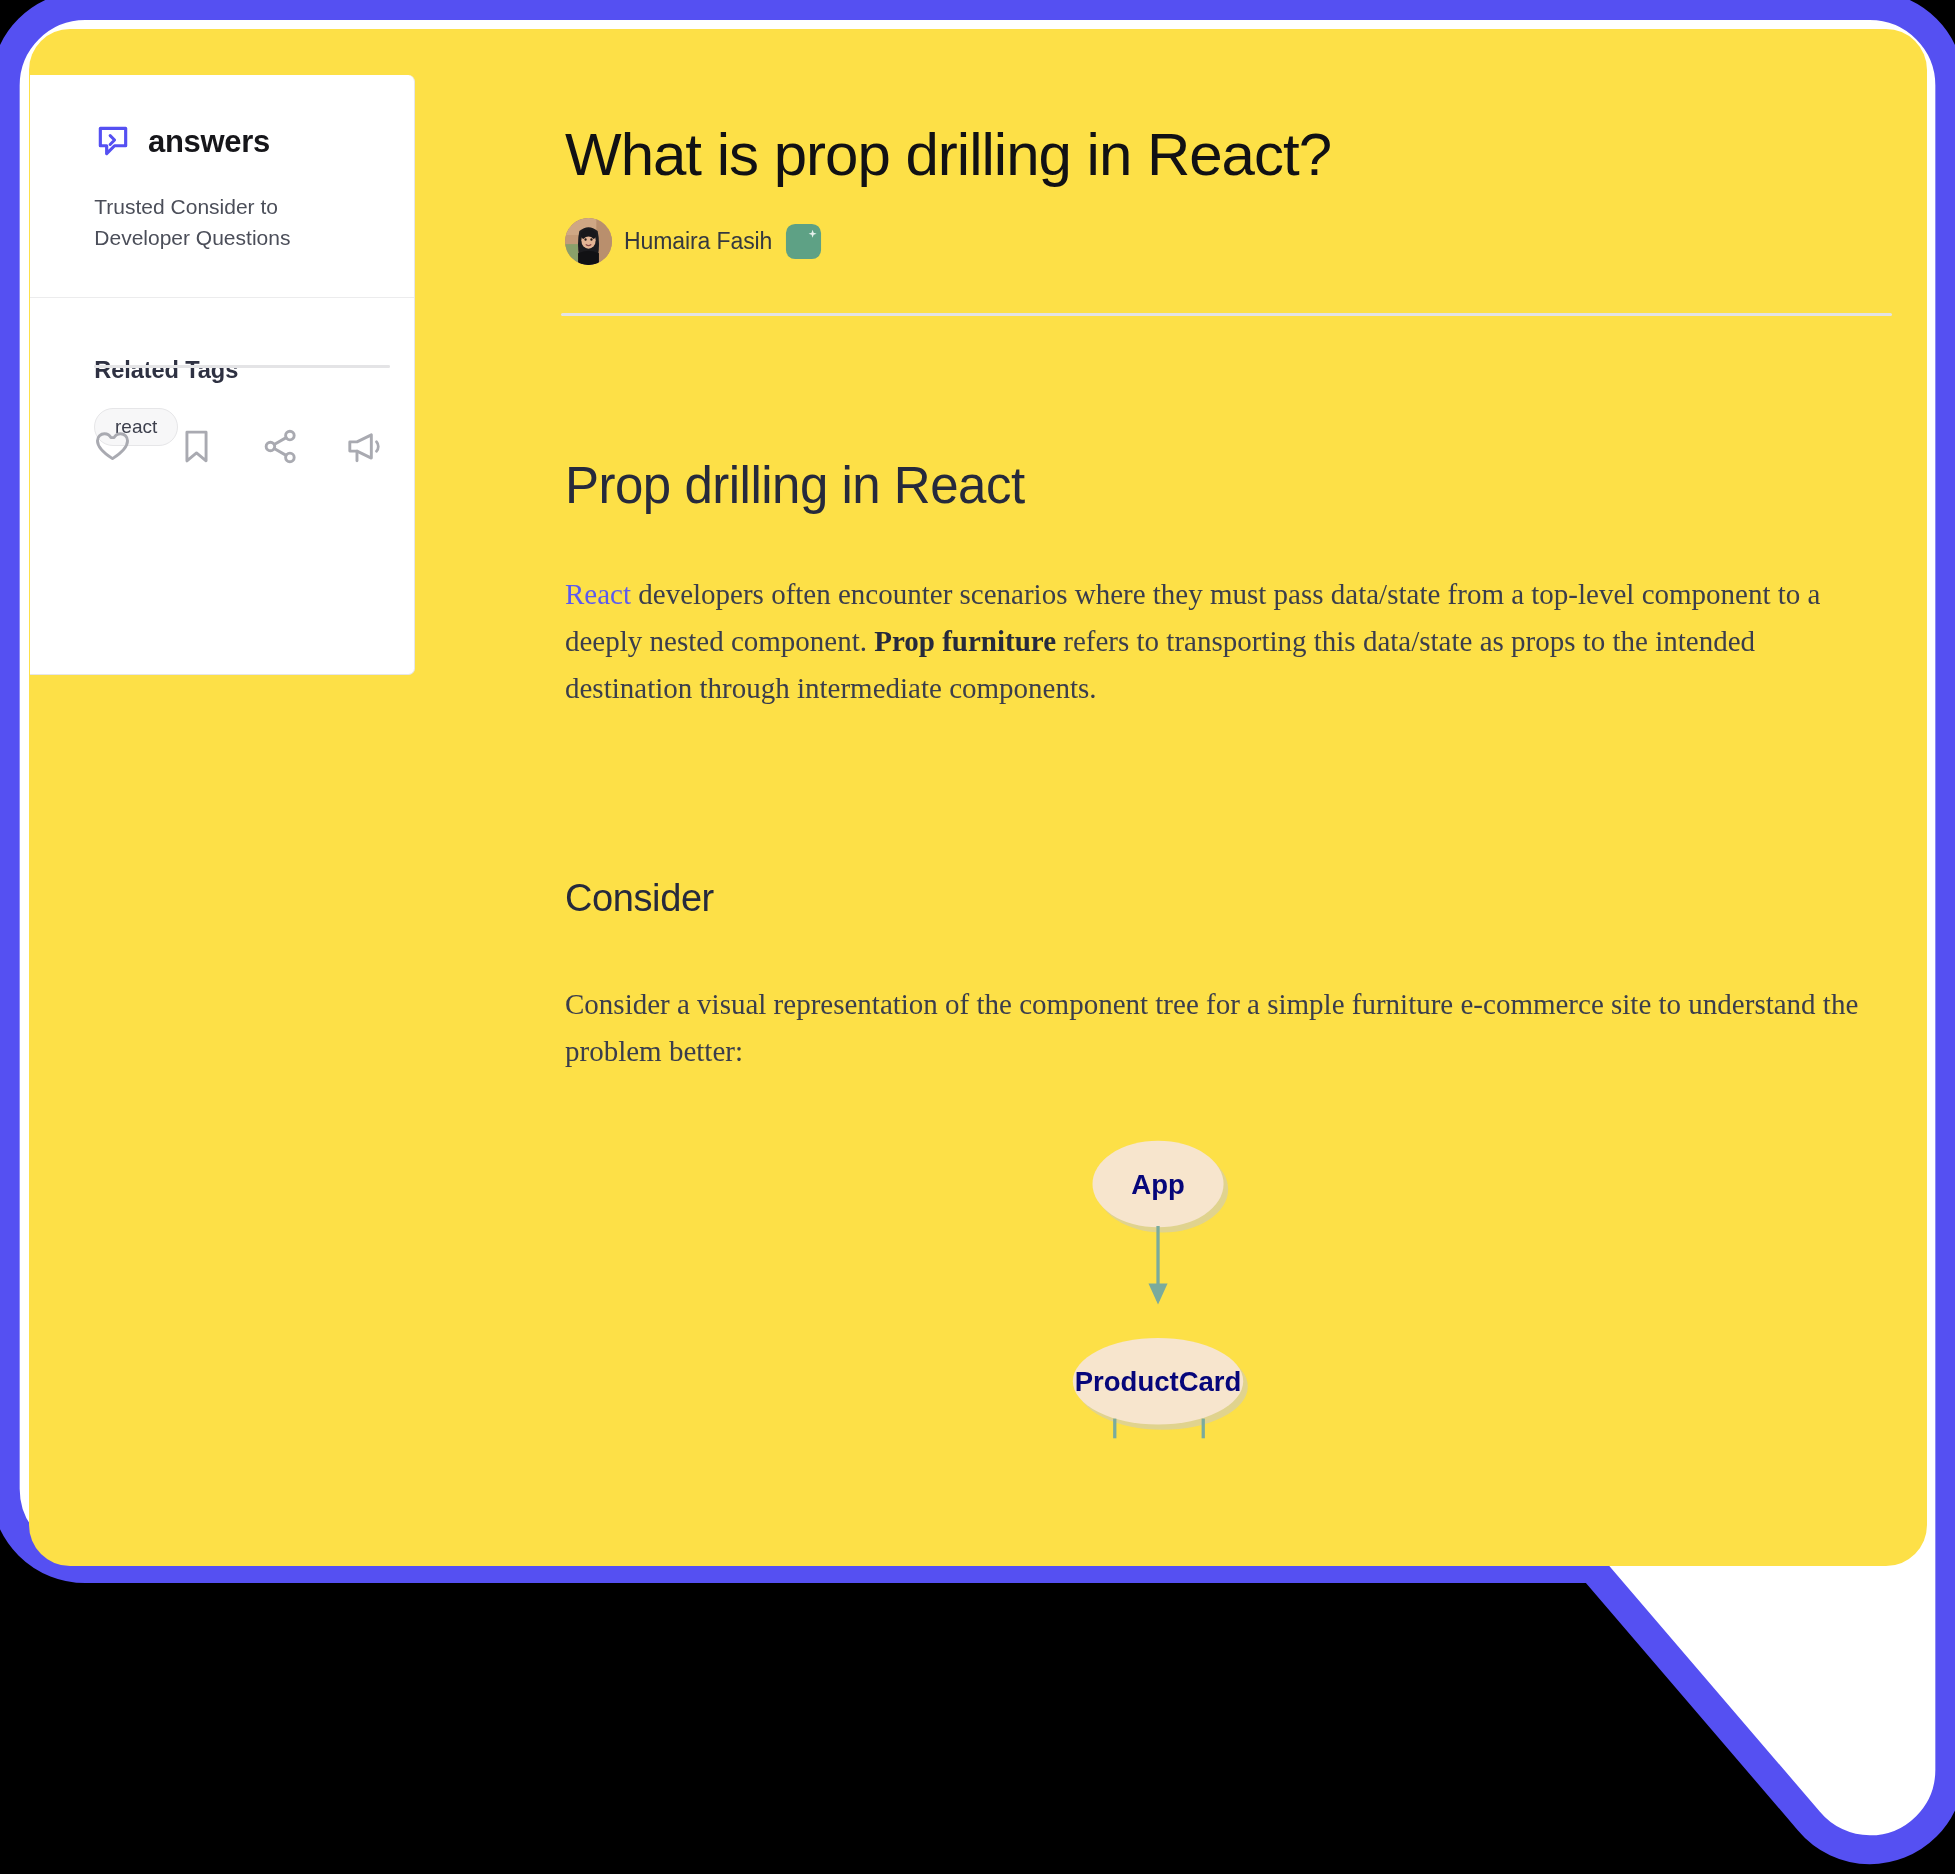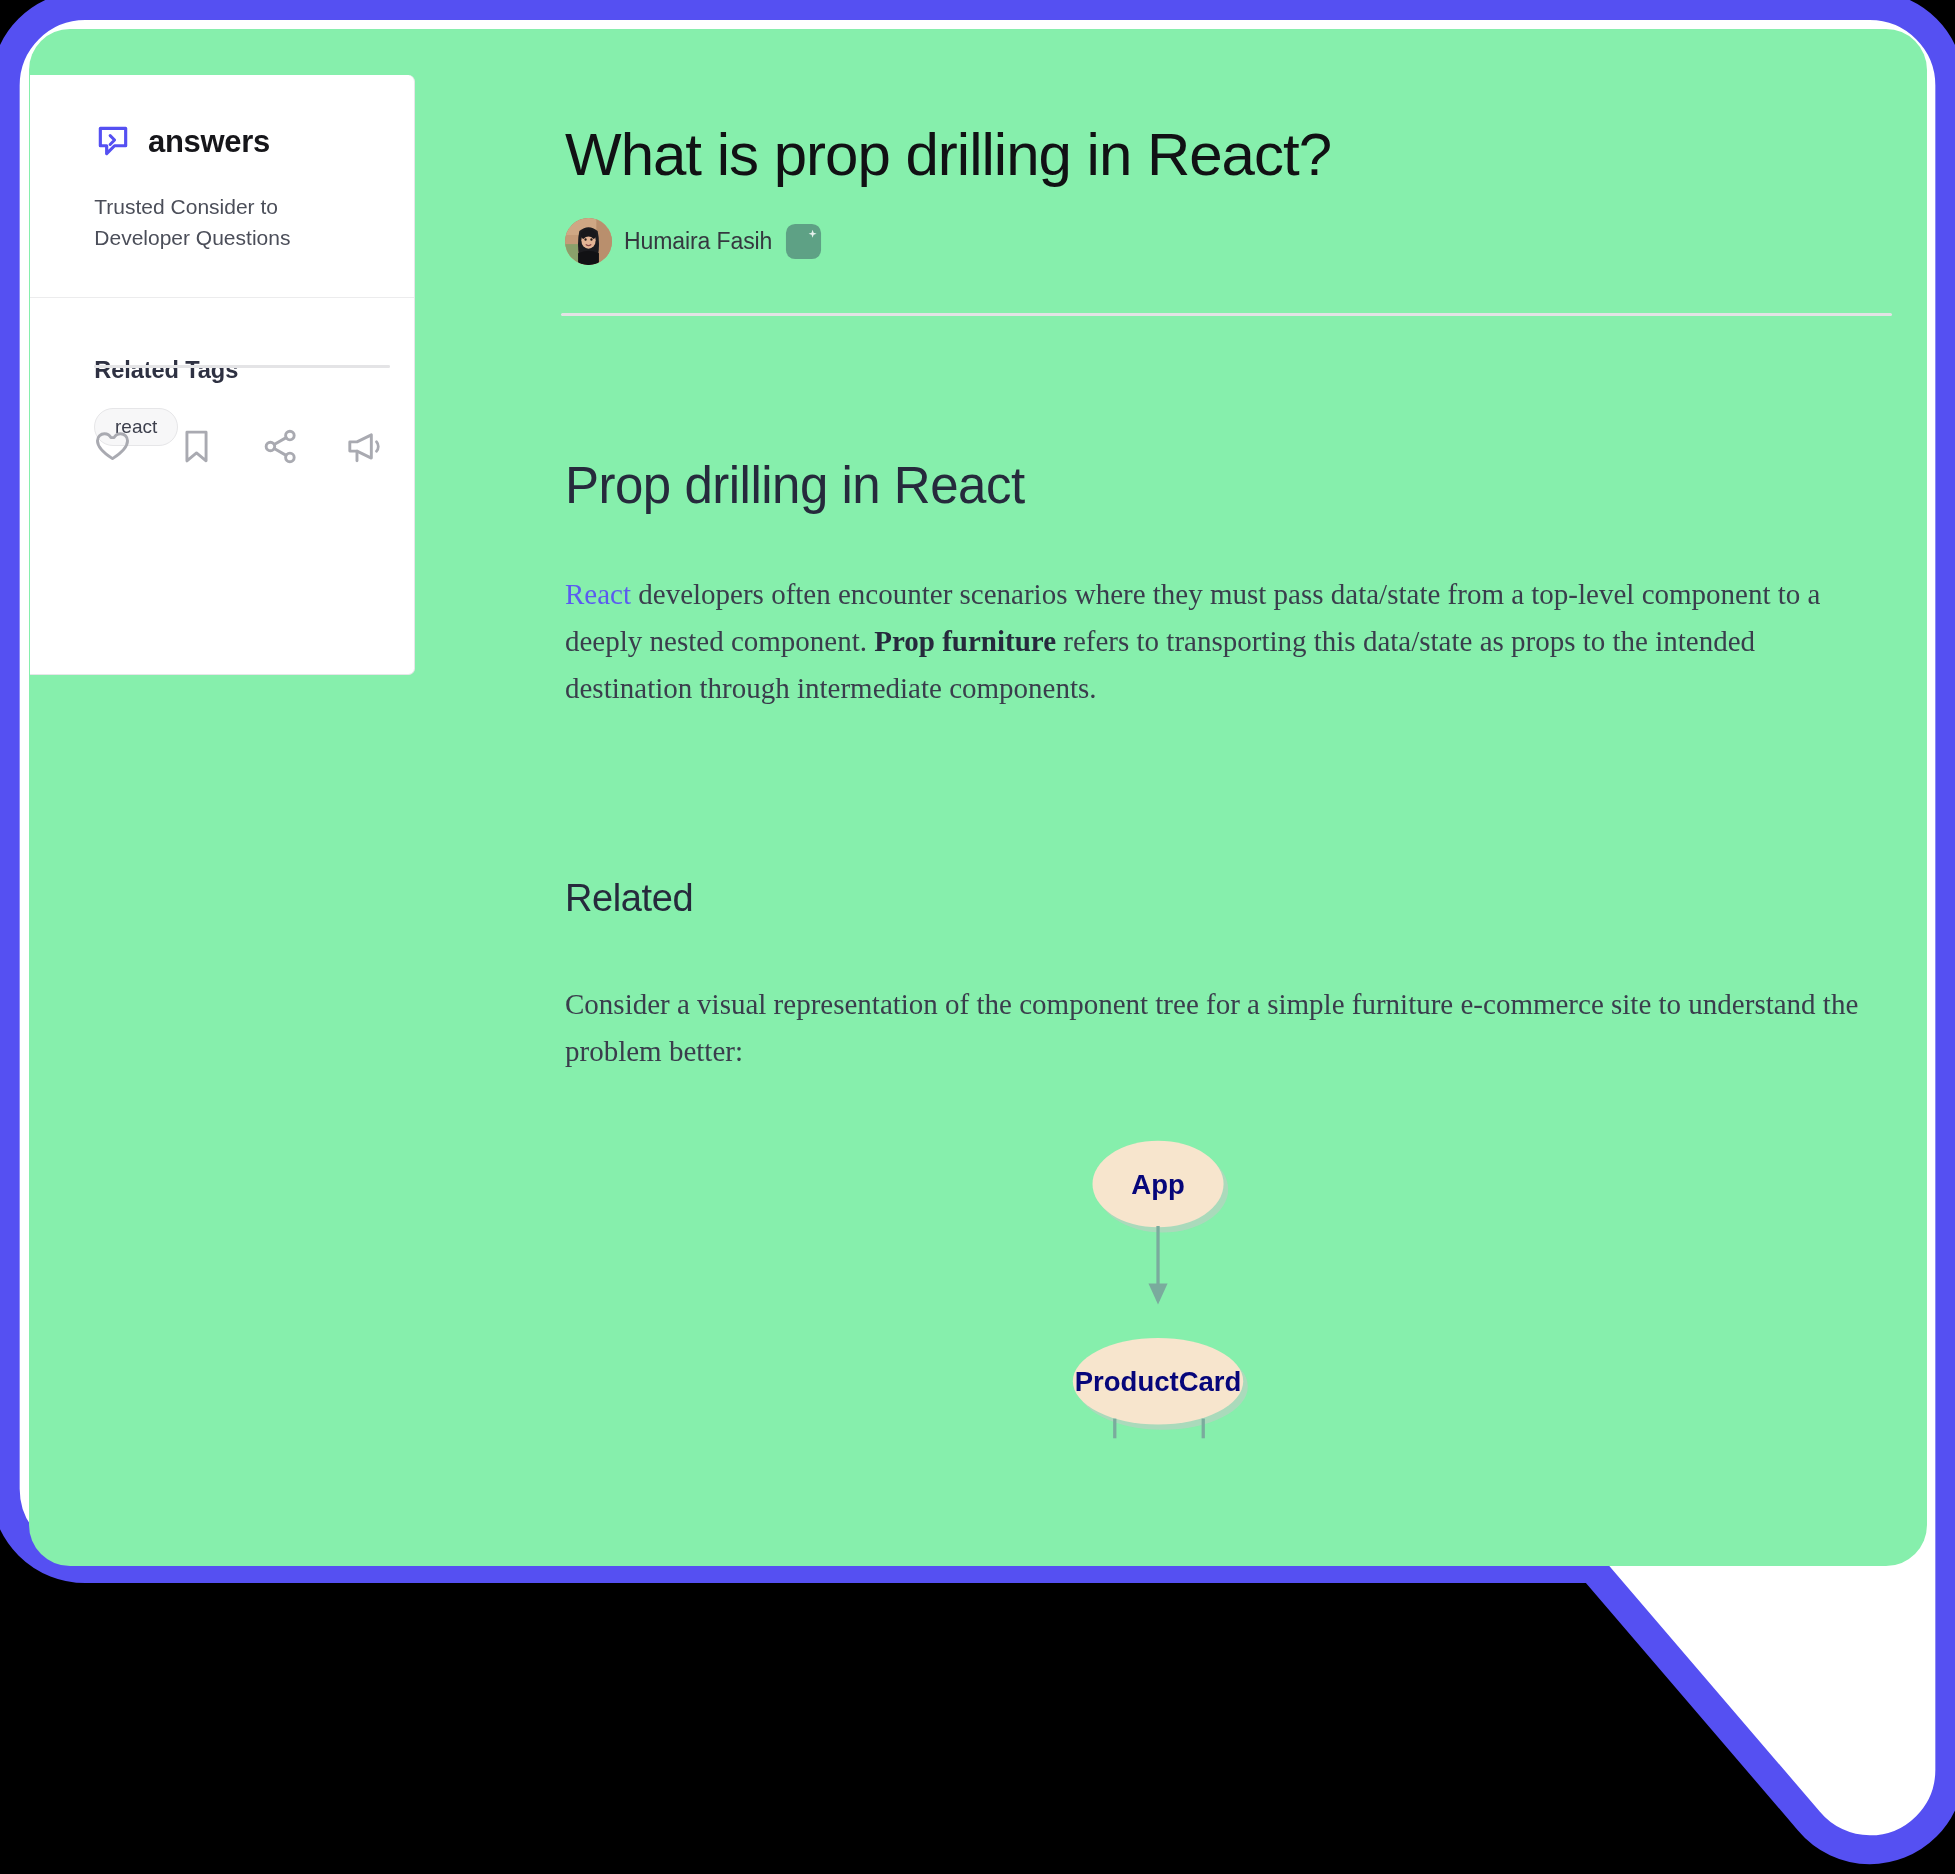--- a/index.html
+++ b/index.html
@@ -37,21 +37,21 @@
     width: 1898px;
     height: 1537px;
     overflow: hidden;
     border-radius: 41px;
   }
   #page-inner {
     position: absolute;
     left: 0; top: 0;
     width: 1898px;
     height: 1537px;
-    background: #86efac;
+    background: #fde047;
   }
 
   
   #sidebar-card {
     position: absolute;
     left: 1.3px;
     top: 46px;
     width: 385px;
     height: 600px;
     background: #ffffff;
@@ -405,21 +405,21 @@
             </svg>
           </span>
         </div>
 
         <div id="header-divider"></div>
 
         <h2 id="section-h2">Prop drilling in React</h2>
 
         <p id="body-p1"><a class="lnk">React</a><span> developers often encounter scenarios where they must pass data/state from a top-level component to a deeply nested component. </span><strong>Prop furniture</strong><span> refers to transporting this data/state as props to the intended destination through intermediate components.</span></p>
 
-        <h3 id="section-h3">Related</h3>
+        <h3 id="section-h3">Consider</h3>
 
         <p id="body-p2">Consider a visual representation of the component tree for a simple furniture e-commerce site to understand the problem better:</p>
 
         <div id="diagram">
           <svg width="1399" height="472" viewBox="0 0 2135 720" xmlns="http://www.w3.org/2000/svg">
             <defs>
               <marker id="arrowteal" viewBox="0 0 12 12" refX="9" refY="6" markerWidth="7" markerHeight="7" orient="auto-start-reverse">
                 <path d="M 0 1 L 11 6 L 0 11 z" fill="#7aab9d"></path>
               </marker>
             </defs>

